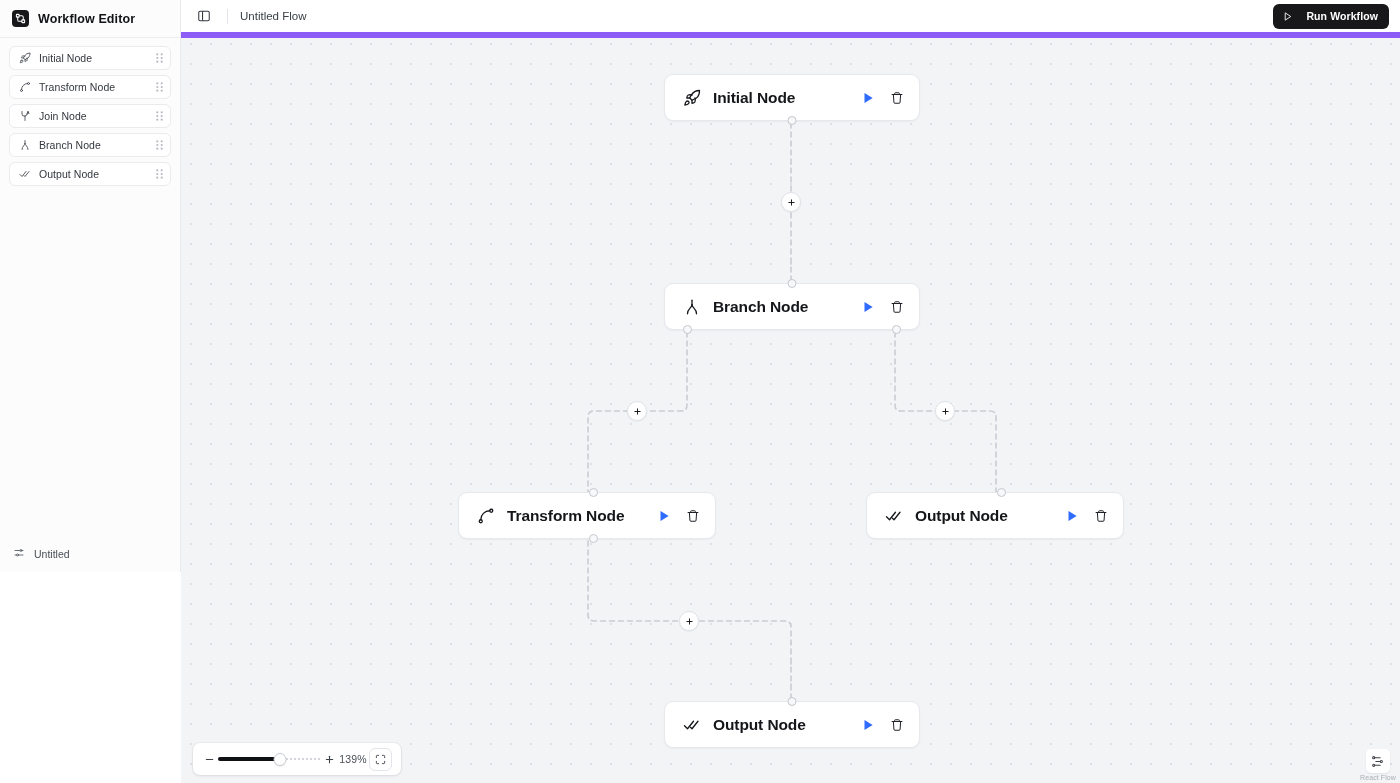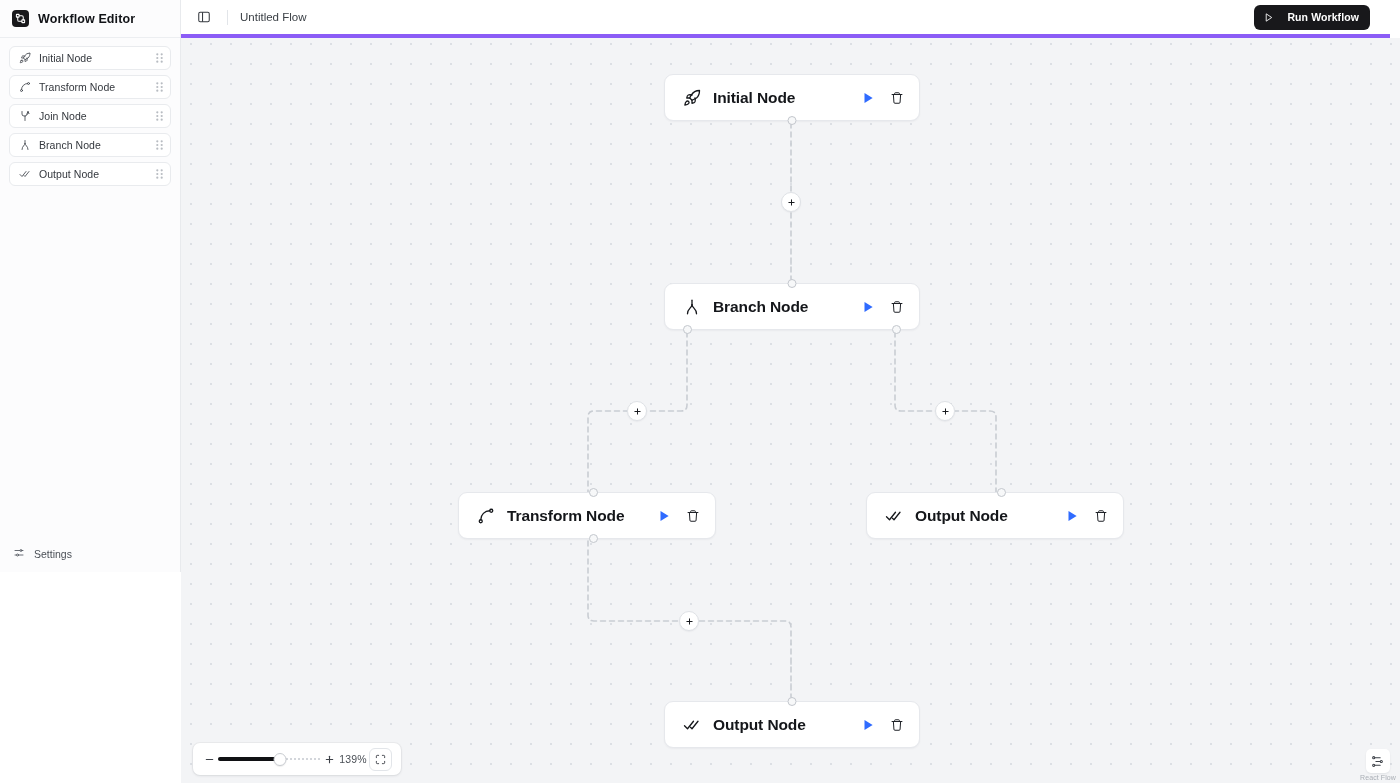--- a/index.html
+++ b/index.html
@@ -52,25 +52,25 @@
     width: 100%; height: 37px;
     display: flex; align-items: center; gap: 9px;
     padding: 0 13px;
   }
   .sb-footer .lbl { font-size: 10.5px; color: #4a4f56; }
 
   
   .main { position: relative; flex: 1 1 auto; height: 783px; }
 
   .topbar {
-    position: absolute; top: 0; left: 0; right: 10px; height: 38px;
+    position: absolute; top: 0; left: 0; right: 0; height: 38px;
     background: #ffffff;
-    border-bottom: 4px solid #8b5cf6;
+    border-bottom: 6px solid #8b5cf6;
     display: flex; align-items: center;
-    padding: 0 20px 0 13px;
+    padding: 0 11px 0 13px;
     z-index: 40;
   }
   .panel-btn { width: 20px; height: 20px; display:flex; align-items:center; justify-content:center; cursor:pointer; border-radius:4px;}
   .tb-sep { width: 1px; height: 15px; background: #e2e5e9; margin: 0 12px 0 13px; }
   .tb-name { font-size: 11.5px; color: #3b4046; }
   .tb-spacer { flex: 1 1 auto; }
   .run-btn {
     height: 25px;
     background: #18181b; color: #fff;
     border-radius: 6px;
@@ -284,21 +284,21 @@
       <span class="ico">
         <svg width="12" height="12" viewBox="0 0 24 24" fill="none" stroke="#5a5f66" stroke-width="1.8" stroke-linecap="round">
           <path d="M4 7h10"></path>
             <path d="M18 7h2"></path>
             <circle cx="16" cy="7" r="2"></circle>
           <path d="M4 16h3"></path>
             <path d="M11 16h9"></path>
             <circle cx="9" cy="16" r="2"></circle>
         </svg>
       </span>
-      <span class="lbl">Settings</span>
+      <span class="lbl">Untitled</span>
     </div>
   </aside>
 
   <div class="main">
 
     <div class="topbar">
       <span class="panel-btn">
         <svg width="14" height="14" viewBox="0 0 24 24" fill="none" stroke="#35393f" stroke-width="1.8" stroke-linejoin="round">
           <rect x="3" y="4" width="18" height="16" rx="2.5"></rect>
             <path d="M9.5 4v16"></path>

